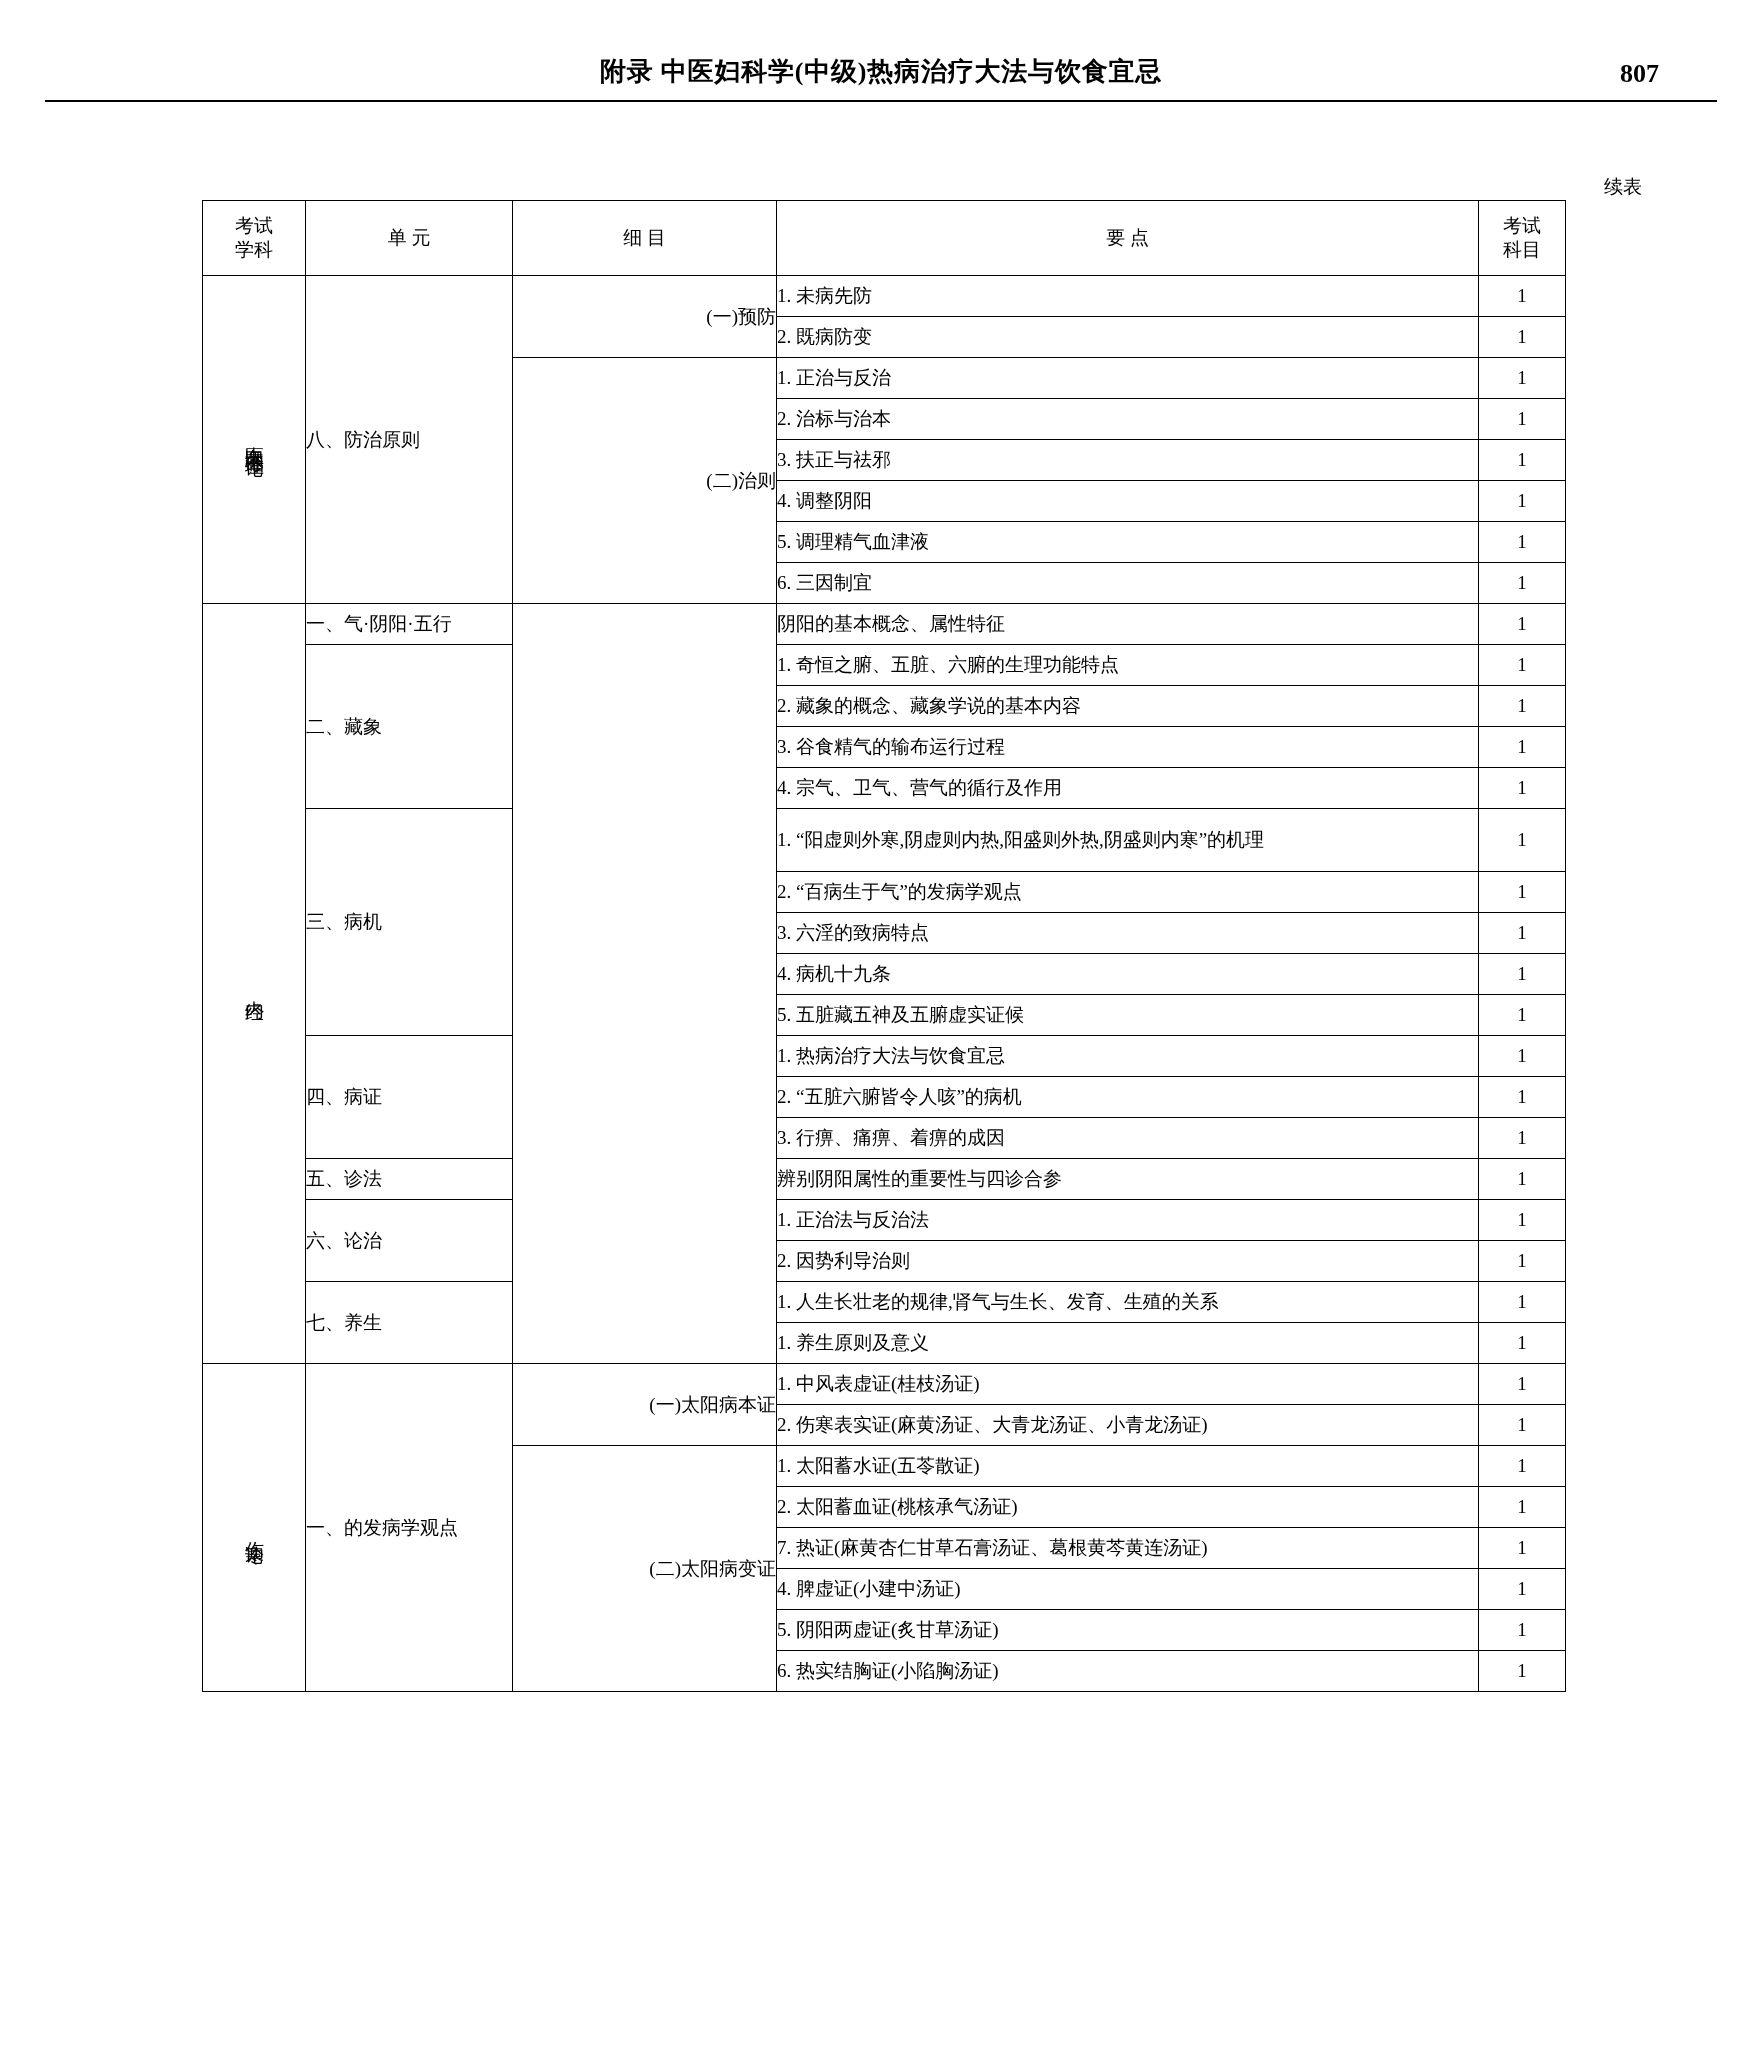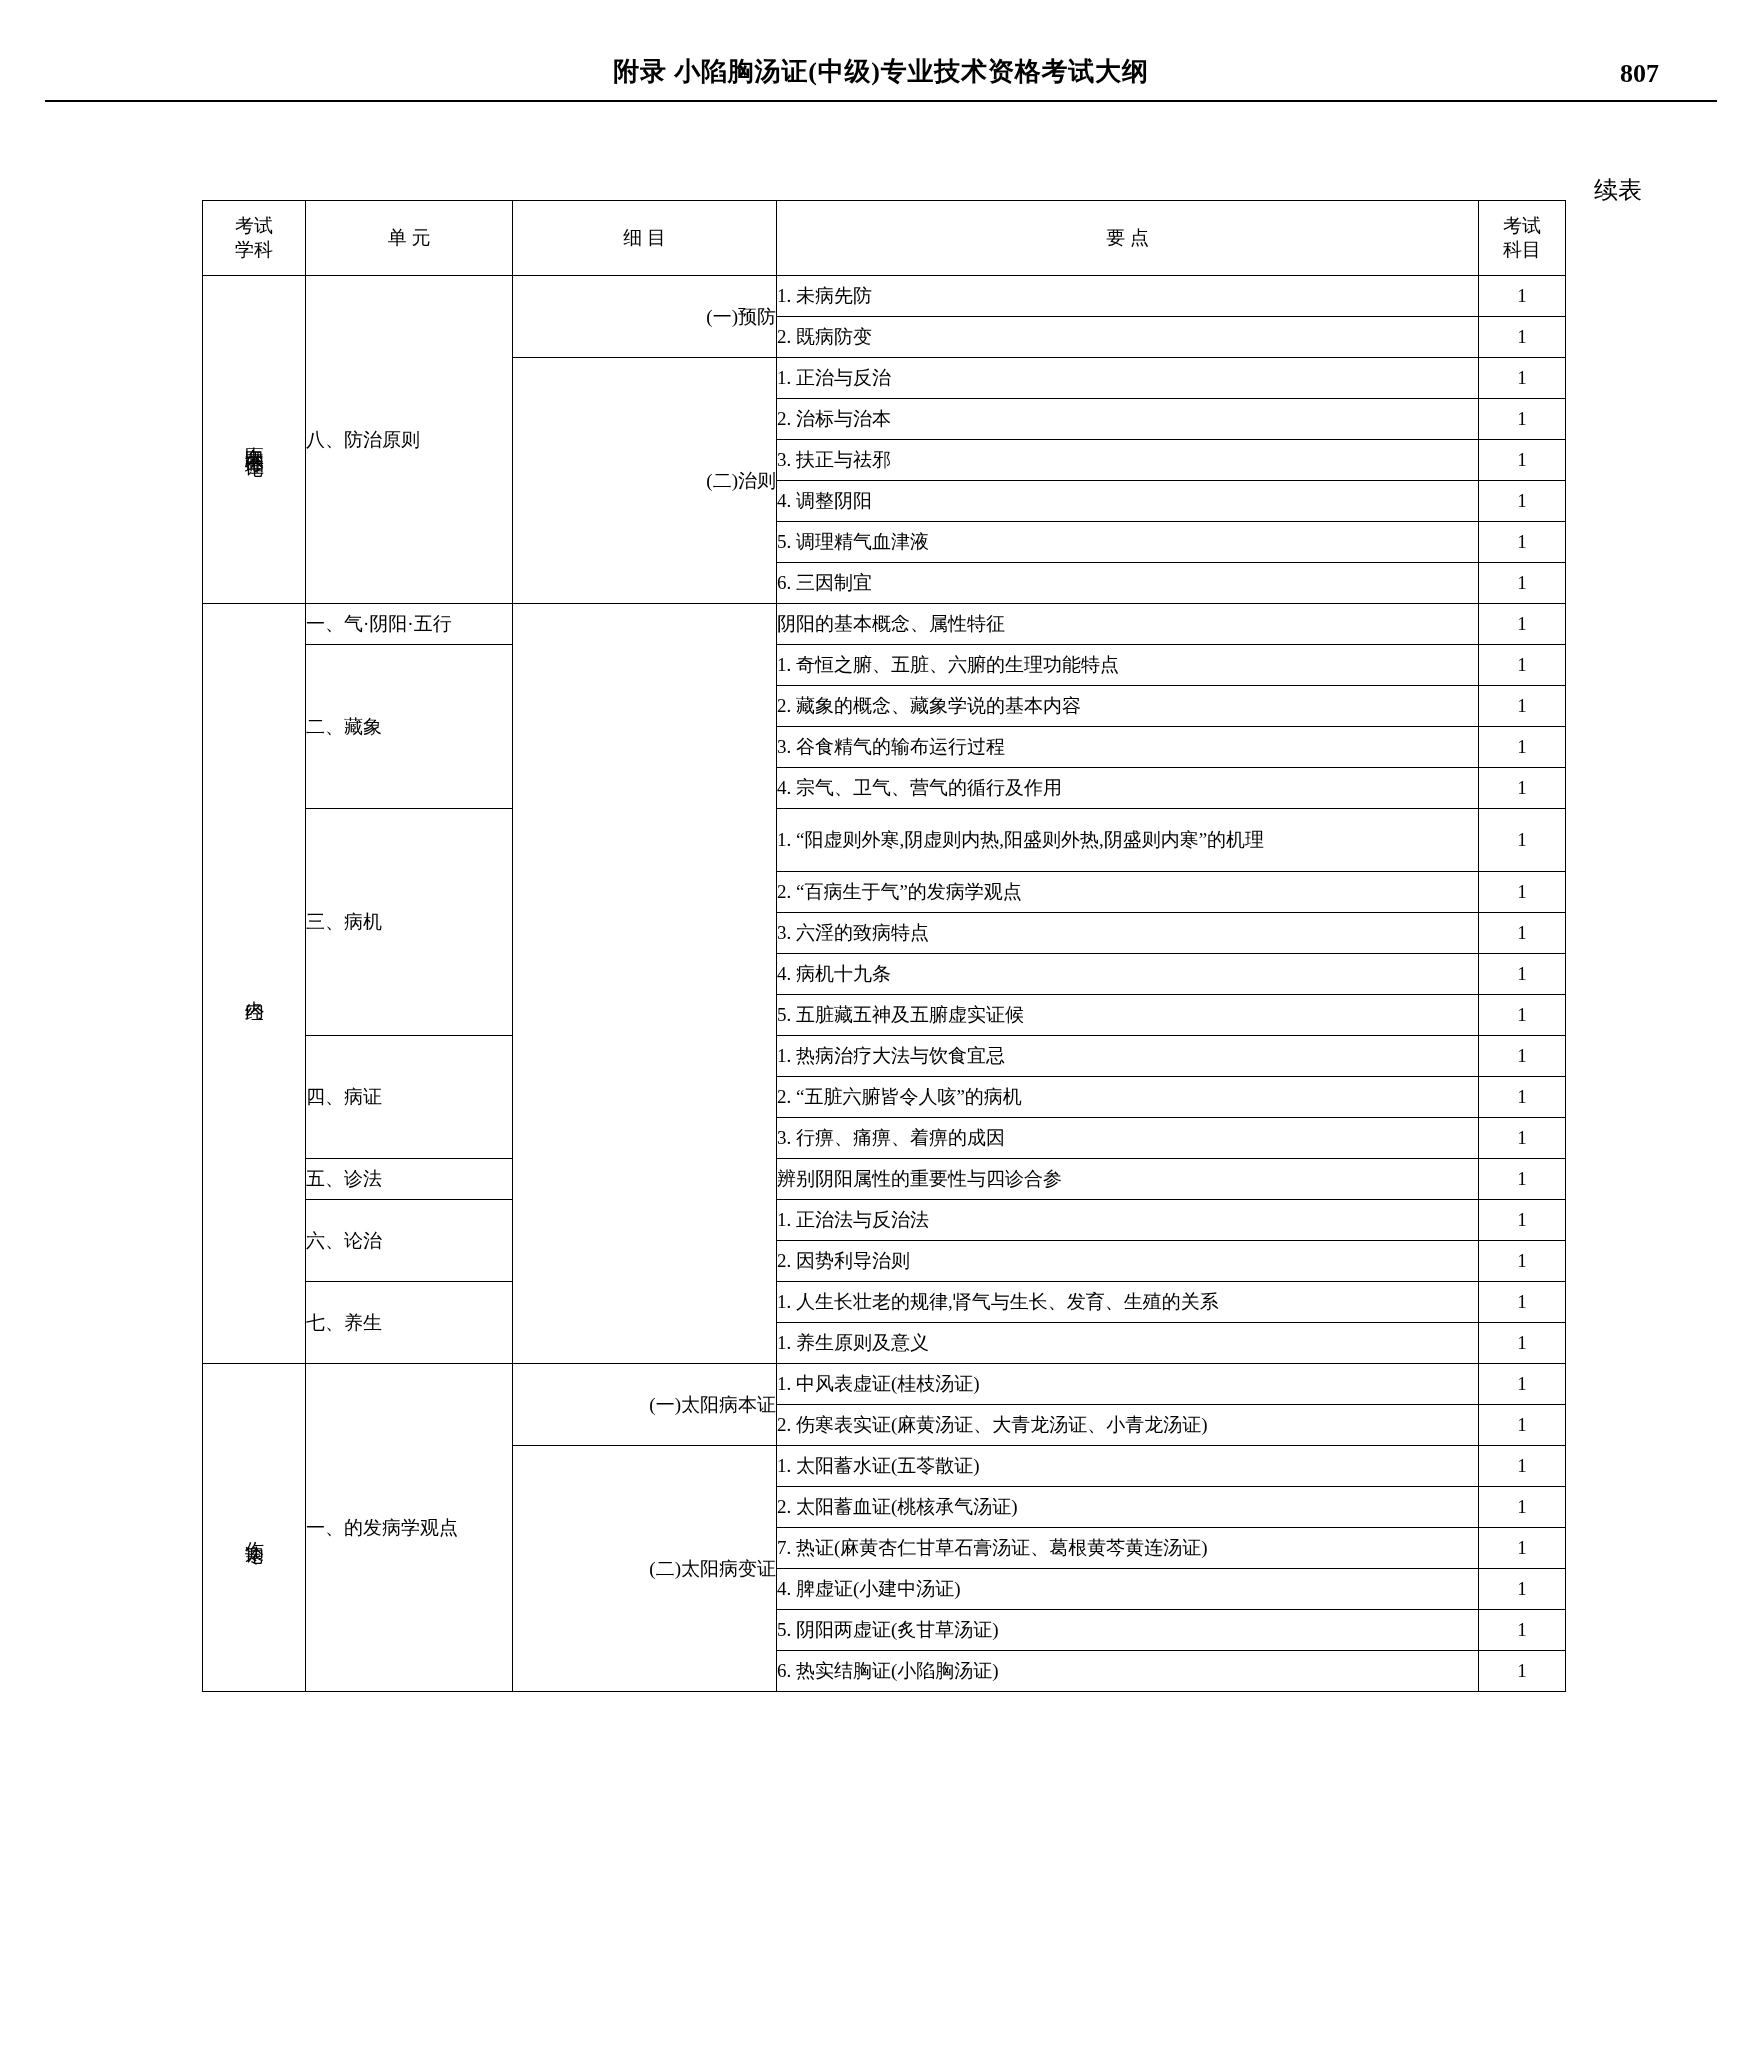--- a/index.html
+++ b/index.html
@@ -59,21 +59,21 @@
     font-size: 26px;
     font-weight: bold;
     font-family: "Liberation Serif", "DejaVu Serif", serif;
   }
 
   
   .continued {
     position: absolute;
     right: 120px;
     top: 174px;
-    font-size: 24px;
+    font-size: 19px;
     font-family: "Liberation Serif", "DejaVu Serif", serif;
   }
 
   
   .table-wrap {
     position: absolute;
     left: 202px;
     top: 200px;
     width: 1364px;
   }
@@ -145,21 +145,21 @@
   tr.row-std td { height: 40px; }
   tr.row-tall td { height: 62px; }
 </style>
 </head>
 <body>
 
 <div class="page">
 
   <div class="header">
     <div class="header-inner">
-      <span class="header-title">附录  小陷胸汤证(中级)专业技术资格考试大纲</span>
+      <span class="header-title">附录  中医妇科学(中级)热病治疗大法与饮食宜忌</span>
     </div>
     <div class="header-page-no">807</div>
     <div class="header-rule"></div>
   </div>
 
   <div class="continued">续表</div>
 
   <div class="table-wrap">
     <table class="grid">
       <colgroup>

